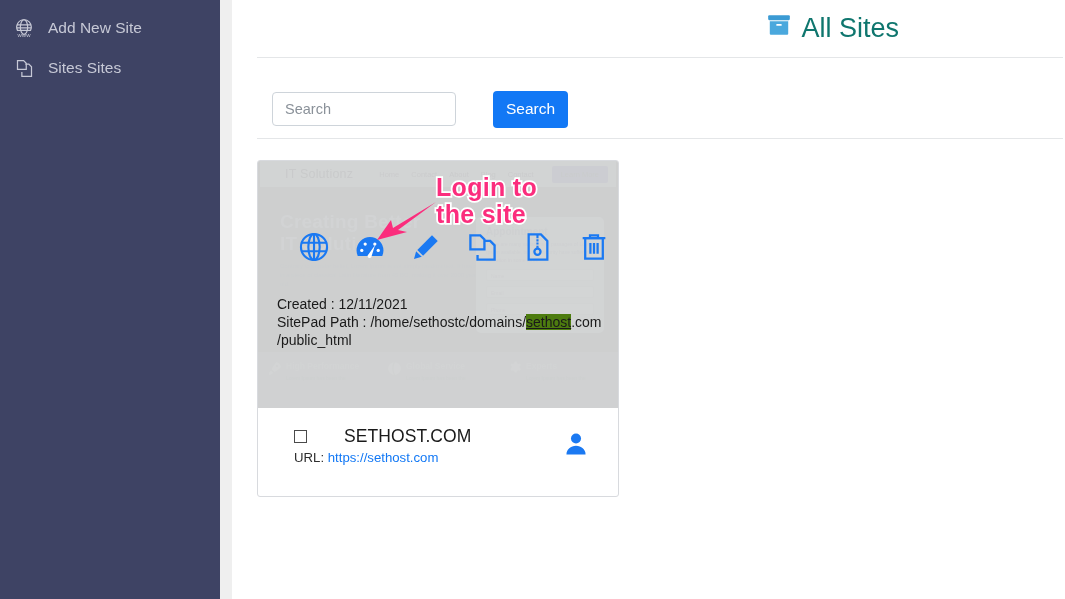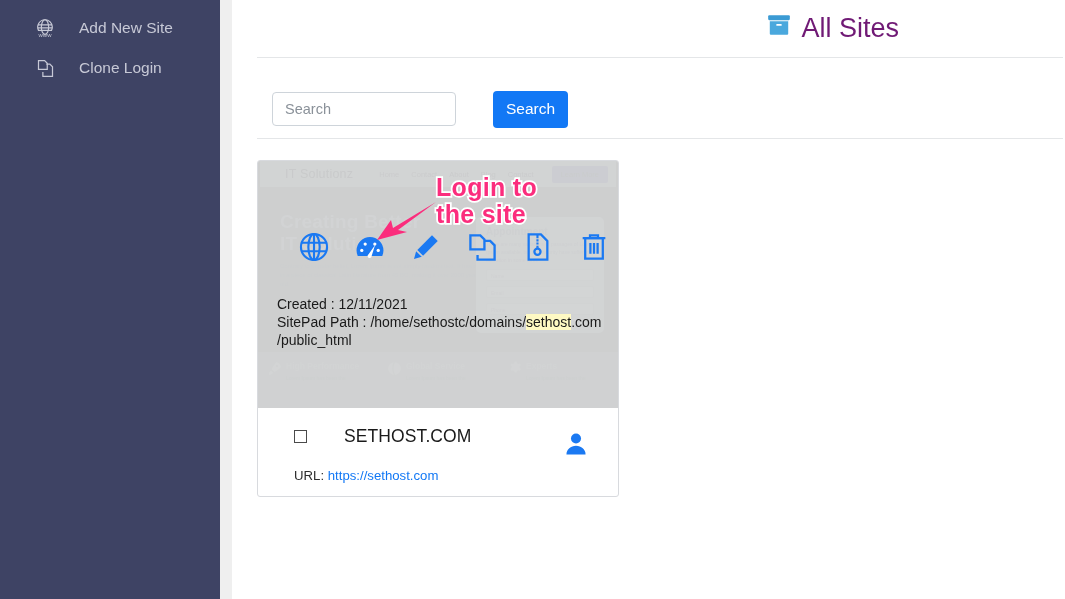--- a/index.html
+++ b/index.html
@@ -14,25 +14,24 @@
   
   .sidebar {
     width: 220px; height: 599px;
     background: #3e4364;
     flex: 0 0 220px;
     padding-top: 8px;
   }
   .side-item {
     display: flex; align-items: center;
     height: 40px;
-    padding-left: 33px;
+    padding-left: 12px;
     color: #c7c9d6;
     font-size: 15.5px;
     cursor: pointer;
-    gap: 10px;
   }
   .side-item .ico {
     width: 24px; height: 24px;
     margin-right: 12px;
     display: flex; align-items: center; justify-content: center;
     color: #c7c9d6;
   }
   .side-item .ico svg { display: block; }
   .side-label { line-height: 1; }
 
@@ -41,21 +40,21 @@
   
   .content { flex: 1; height: 599px; background: #ffffff; position: relative; }
 
   .page-head {
     height: 57px;
     display: flex; align-items: center; justify-content: flex-end;
     padding-right: 166px;
   }
   .page-title {
     display: flex; align-items: center;
-    font-size: 27px; color: #701a75; font-weight: 400;
+    font-size: 27px; color: #0f766e; font-weight: 400;
   }
   .page-title .box-ico { margin-right: 9px; display: block; }
 
   .divider {
     height: 1px; background: #e4e6e8;
     margin: 0 2px 0 25px;
     width: 806px;
   }
 
   .search-row {
@@ -163,21 +162,21 @@
     width: 36px; height: 36px; color: #1b79f2; cursor: pointer;
     display: flex; align-items: center; justify-content: center;
   }
   .act svg { display: block; }
 
   
   .meta {
     position: absolute; left: 19px; top: 134px; right: 10px;
     font-size: 14px; line-height: 18px; color: #1a1a1a;
   }
-  .meta .hl { background: #fef9c3; }
+  .meta .hl { background: #4d7c0f; text-decoration: underline; }
 
   
   .anno {
     position: absolute; left: 178px; top: 13px;
     font-size: 25px; line-height: 27px; font-weight: 700;
     color: #fb2d7d;
     -webkit-text-stroke: 3.5px #ffffff;
     paint-order: stroke fill;
     width: 145px;
     letter-spacing: .3px;
@@ -185,21 +184,21 @@
   .anno-arrow { position: absolute; left: 118px; top: 38px; }
 
   
   .card-foot { padding: 18px 0 20px 36px; position: relative; height: 88px; }
   .foot-row { display: flex; align-items: center; gap: 28px; }
   .cbox {
     width: 13px; height: 13px; border: 1.6px solid #4a4a4a;
     background: #fff; margin-right: 9px; flex: 0 0 13px; cursor: pointer;
   }
   .site-name { font-size: 17.5px; color: #1a1a1a; letter-spacing: .1px; }
-  .url-row { margin-top: 21px; font-size: 13.2px; color: #2e2e2e; }
+  .url-row { margin-top: 3px; font-size: 13.2px; color: #2e2e2e; }
   .url-row a { color: #1278f5; text-decoration: none; }
   .user-ico {
     position: absolute; right: 28px; top: 22px;
     color: #1b79f2; cursor: pointer;
   }
 </style>
 </head>
 <body>
 
 <div class="app">
@@ -216,21 +215,21 @@
       </span>
       <span class="side-label">Add New Site</span>
     </div>
     <div class="side-item">
       <span class="ico">
         <svg width="21" height="21" viewBox="0 0 24 24" fill="none" stroke="currentColor" stroke-width="1.4">
           <path d="M4 3h7l3 3v7H4z"></path>
           <path d="M9 16v5h11V10l-3-3h-4"></path>
         </svg>
       </span>
-      <span class="side-label">Clone Login</span>
+      <span class="side-label">Sites Sites</span>
     </div>
   </nav>
 
   <div class="gutter"></div>
 
   <main class="content">
 
     <div class="page-head">
       <div class="page-title">
         <span class="box-ico">

